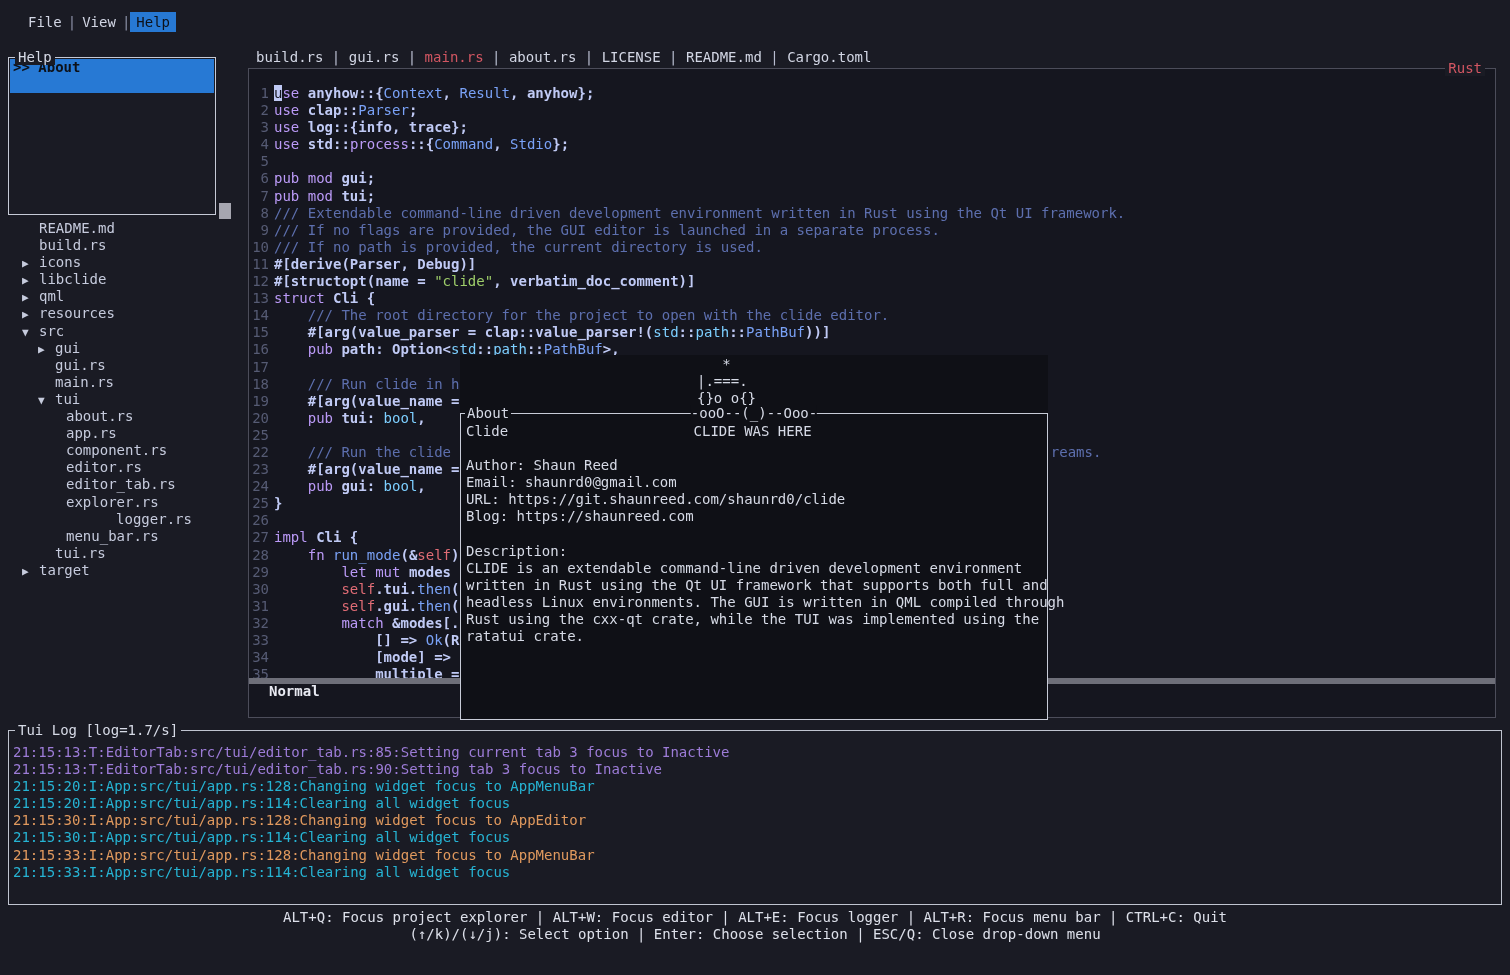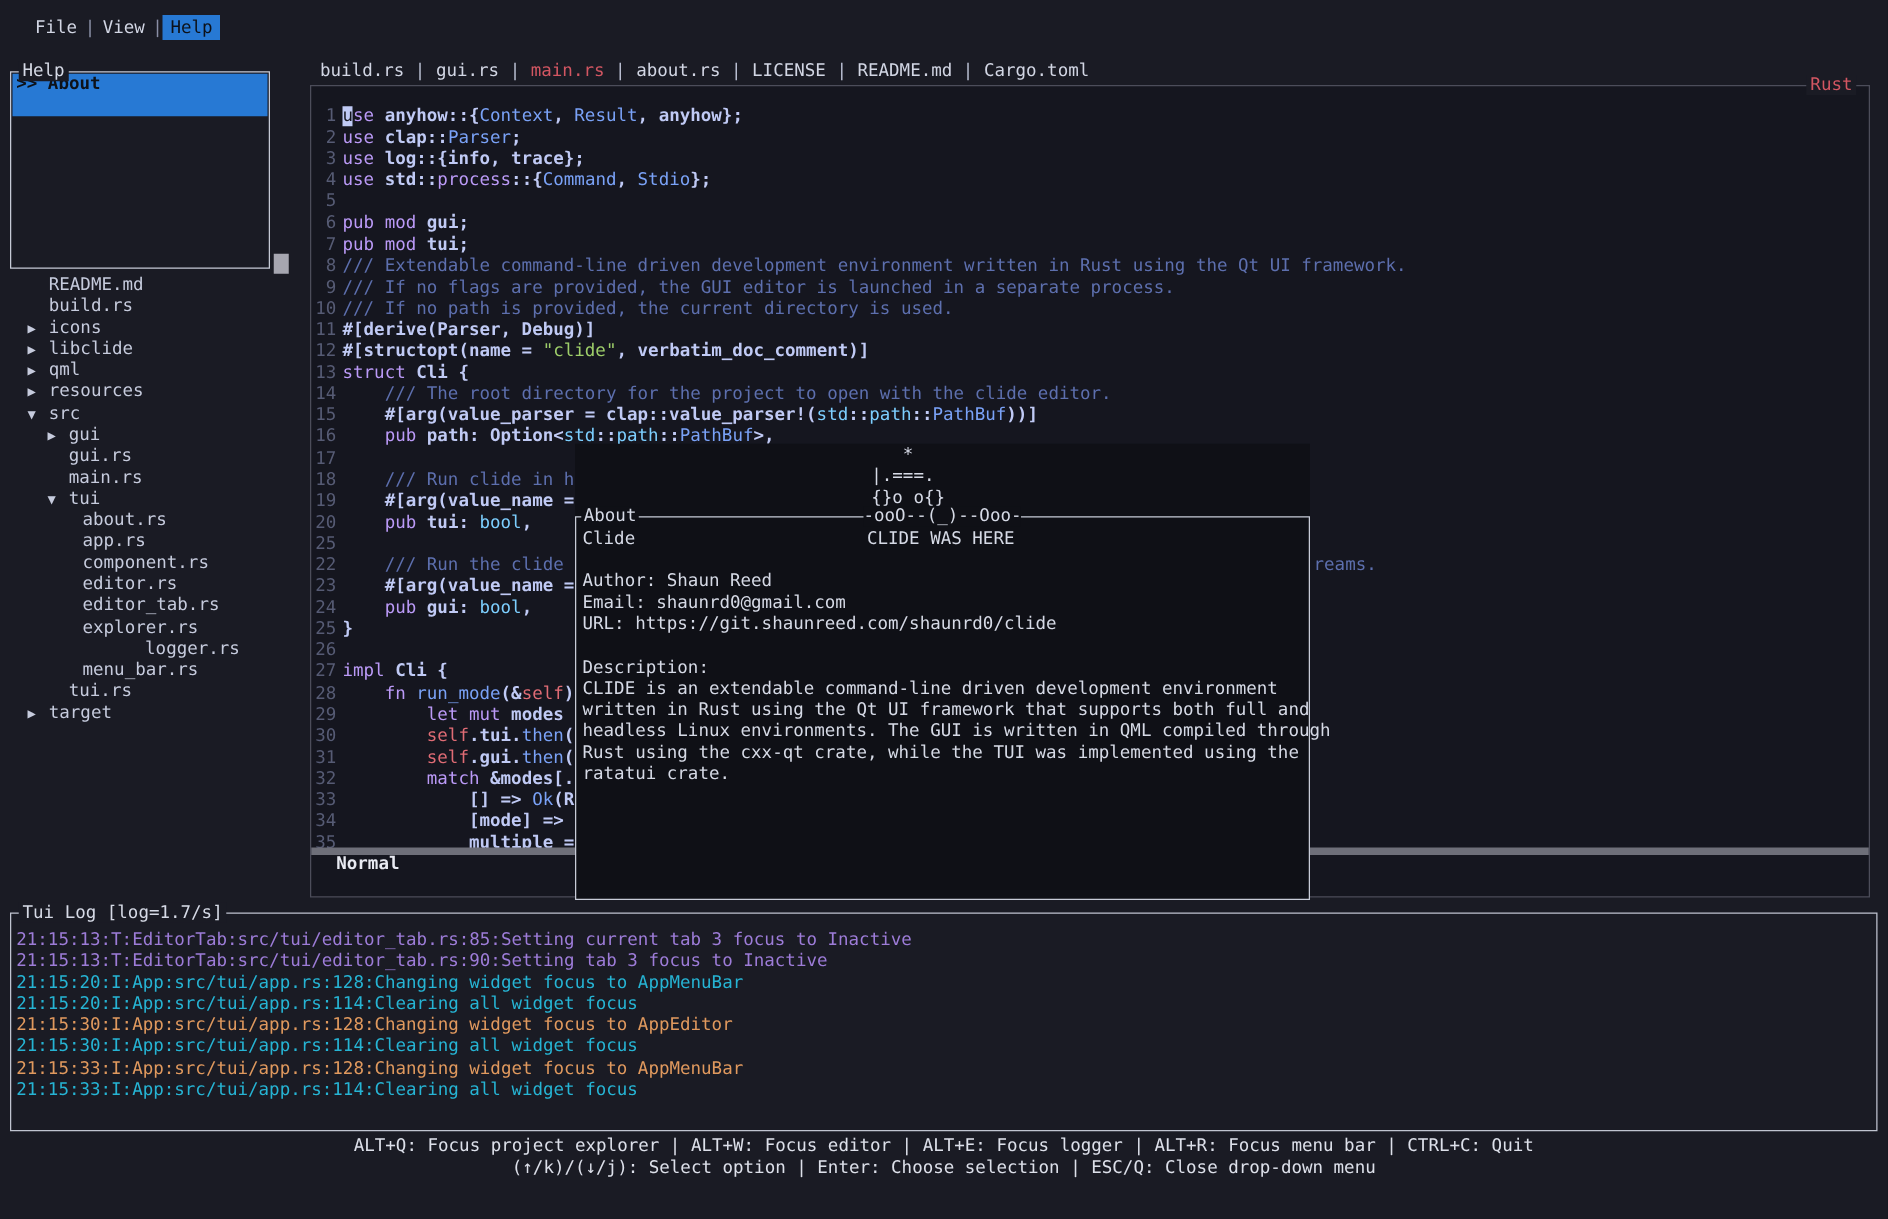--- a/index.html
+++ b/index.html
@@ -168,20 +168,21 @@
 {}o o{}</pre>
     <div class="popup-box">
       <span class="popup-title">About</span>
       <span class="popup-deco">-ooO--(_)--Ooo-</span>
       <div class="popup-lines" id="popup-lines">
           <pre class="popup-line">Clide                      CLIDE WAS HERE</pre>
           <pre class="popup-line"></pre>
           <pre class="popup-line">Author: Shaun Reed</pre>
           <pre class="popup-line">Email: shaunrd0@gmail.com</pre>
           <pre class="popup-line">URL: https://git.shaunreed.com/shaunrd0/clide</pre>
+          <pre class="popup-line">Blog: https://shaunreed.com</pre>
           <pre class="popup-line"></pre>
           <pre class="popup-line">Description:</pre>
           <pre class="popup-line">CLIDE is an extendable command-line driven development environment</pre>
           <pre class="popup-line">written in Rust using the Qt UI framework that supports both full and</pre>
           <pre class="popup-line">headless Linux environments. The GUI is written in QML compiled through</pre>
           <pre class="popup-line">Rust using the cxx-qt crate, while the TUI was implemented using the</pre>
           <pre class="popup-line">ratatui crate.</pre>
         </div>
     </div>
   </div>

